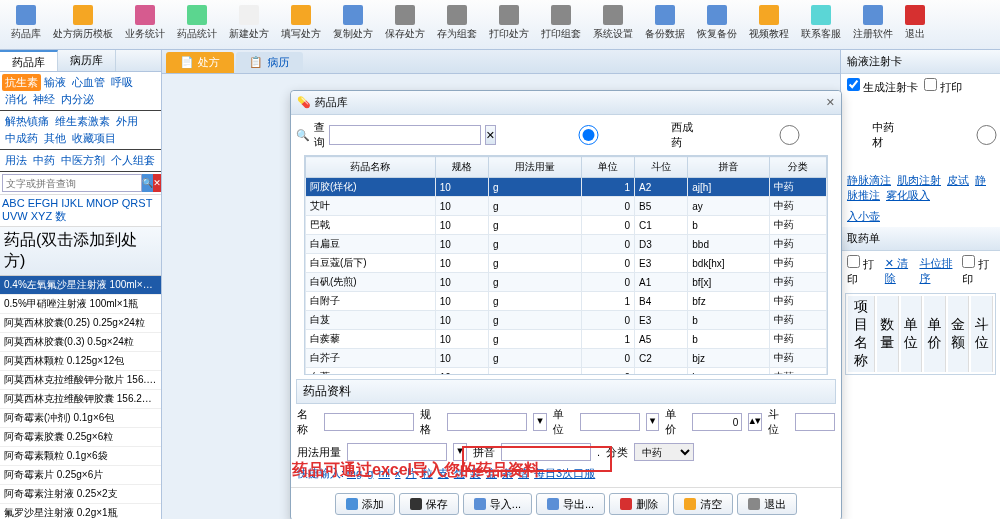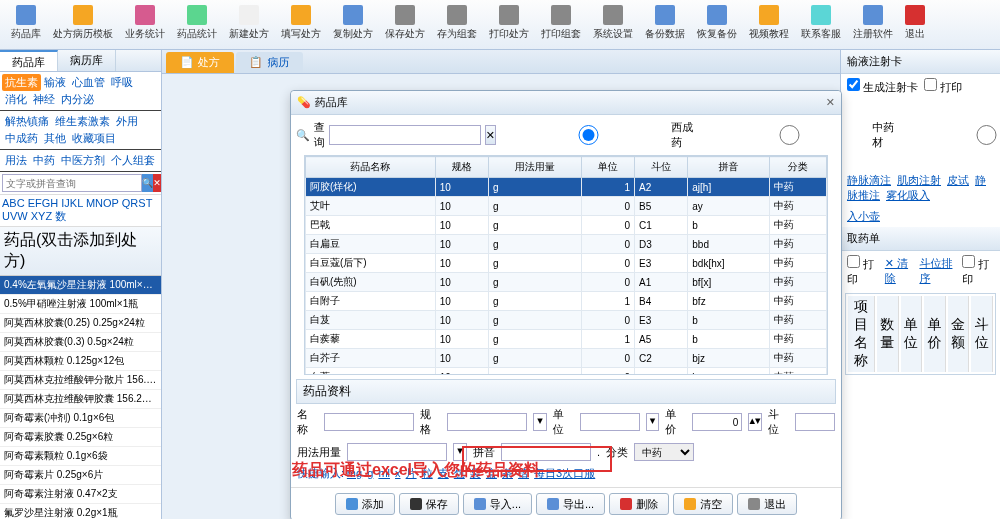--- a/index.html
+++ b/index.html
@@ -183,21 +183,21 @@
           <div class="drug-item">0.5%甲硝唑注射液 100ml×1瓶</div>
           <div class="drug-item">阿莫西林胶囊(0.25) 0.25g×24粒</div>
           <div class="drug-item">阿莫西林胶囊(0.3) 0.5g×24粒</div>
           <div class="drug-item">阿莫西林颗粒 0.125g×12包</div>
           <div class="drug-item">阿莫西林克拉维酸钾分散片 156.25mg×18片</div>
           <div class="drug-item">阿莫西林克拉维酸钾胶囊 156.25mg×12粒</div>
           <div class="drug-item">阿奇霉素(冲剂) 0.1g×6包</div>
           <div class="drug-item">阿奇霉素胶囊 0.25g×6粒</div>
           <div class="drug-item">阿奇霉素颗粒 0.1g×6袋</div>
           <div class="drug-item">阿奇霉素片 0.25g×6片</div>
-          <div class="drug-item">阿奇霉素注射液 0.47×2支</div>
+          <div class="drug-item">阿奇霉素注射液 0.25×2支</div>
           <div class="drug-item">氟罗沙星注射液 0.2g×1瓶</div>
           <div class="drug-item">红霉素肠溶片 125mg×24片</div>
         </div>
     </div>
 
     <div class="main-area">
       <div class="main-tabs">
         <div class="main-tab">
             <span>📄</span>
             <span>处方</span>

